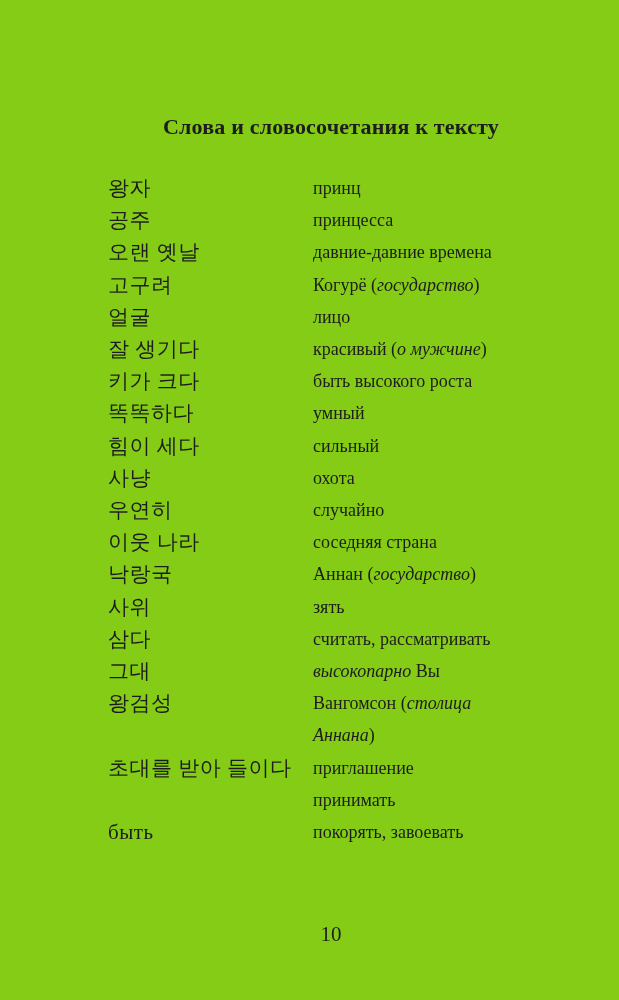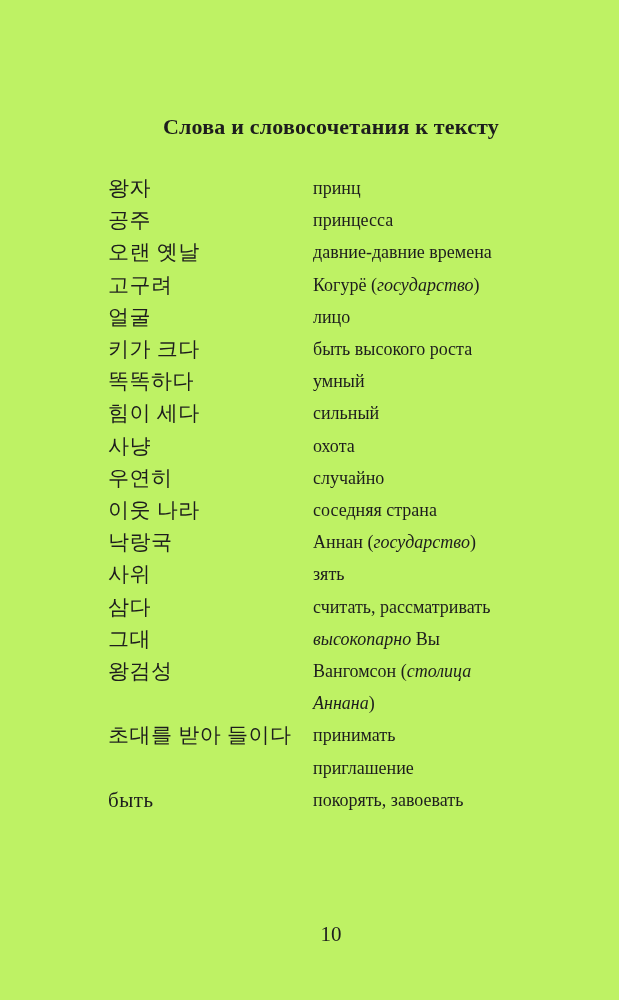--- a/index.html
+++ b/index.html
@@ -4,21 +4,21 @@
 <style>
   html, body {
     margin: 0;
     padding: 0;
     background: #ffffff;
   }
   .page {
     position: relative;
     width: 619px;
     height: 1000px;
-    background: #bef264;
+    background: #84cc16;
     color: #1d1d1d;
     font-family: "Liberation Serif", "DejaVu Serif", serif;
     overflow: hidden;
   }
   .title {
     position: absolute;
     top: 113px;
     left: 108px;
     width: 446px;
     margin: 0;
@@ -98,20 +98,26 @@
           <div class="rline"><span>Когурё (</span><em>государство</em><span>)</span></div>
         </div>
       </div>
       <div class="row">
         <div class="k">얼굴</div>
         <div class="r">
           <div class="rline"><span>лицо</span></div>
         </div>
       </div>
       <div class="row">
+        <div class="k">잘 생기다</div>
+        <div class="r">
+          <div class="rline"><span>красивый (</span><em>о мужчине</em><span>)</span></div>
+        </div>
+      </div>
+      <div class="row">
         <div class="k">키가 크다</div>
         <div class="r">
           <div class="rline"><span>быть высокого роста</span></div>
         </div>
       </div>
       <div class="row">
         <div class="k">똑똑하다</div>
         <div class="r">
           <div class="rline"><span>умный</span></div>
         </div>
@@ -167,22 +173,22 @@
       <div class="row">
         <div class="k">왕검성</div>
         <div class="r">
           <div class="rline"><span>Вангомсон (</span><em>столица</em></div>
           <div class="rline"><em>Аннана</em><span>)</span></div>
         </div>
       </div>
       <div class="row">
         <div class="k">초대를 받아 들이다</div>
         <div class="r">
+          <div class="rline"><span>приглашение</span></div>
           <div class="rline"><span>принимать</span></div>
-          <div class="rline"><span>приглашение</span></div>
         </div>
       </div>
       <div class="row">
         <div class="k">быть</div>
         <div class="r">
           <div class="rline"><span>покорять, завоевать</span></div>
         </div>
       </div>
     </div>
 

